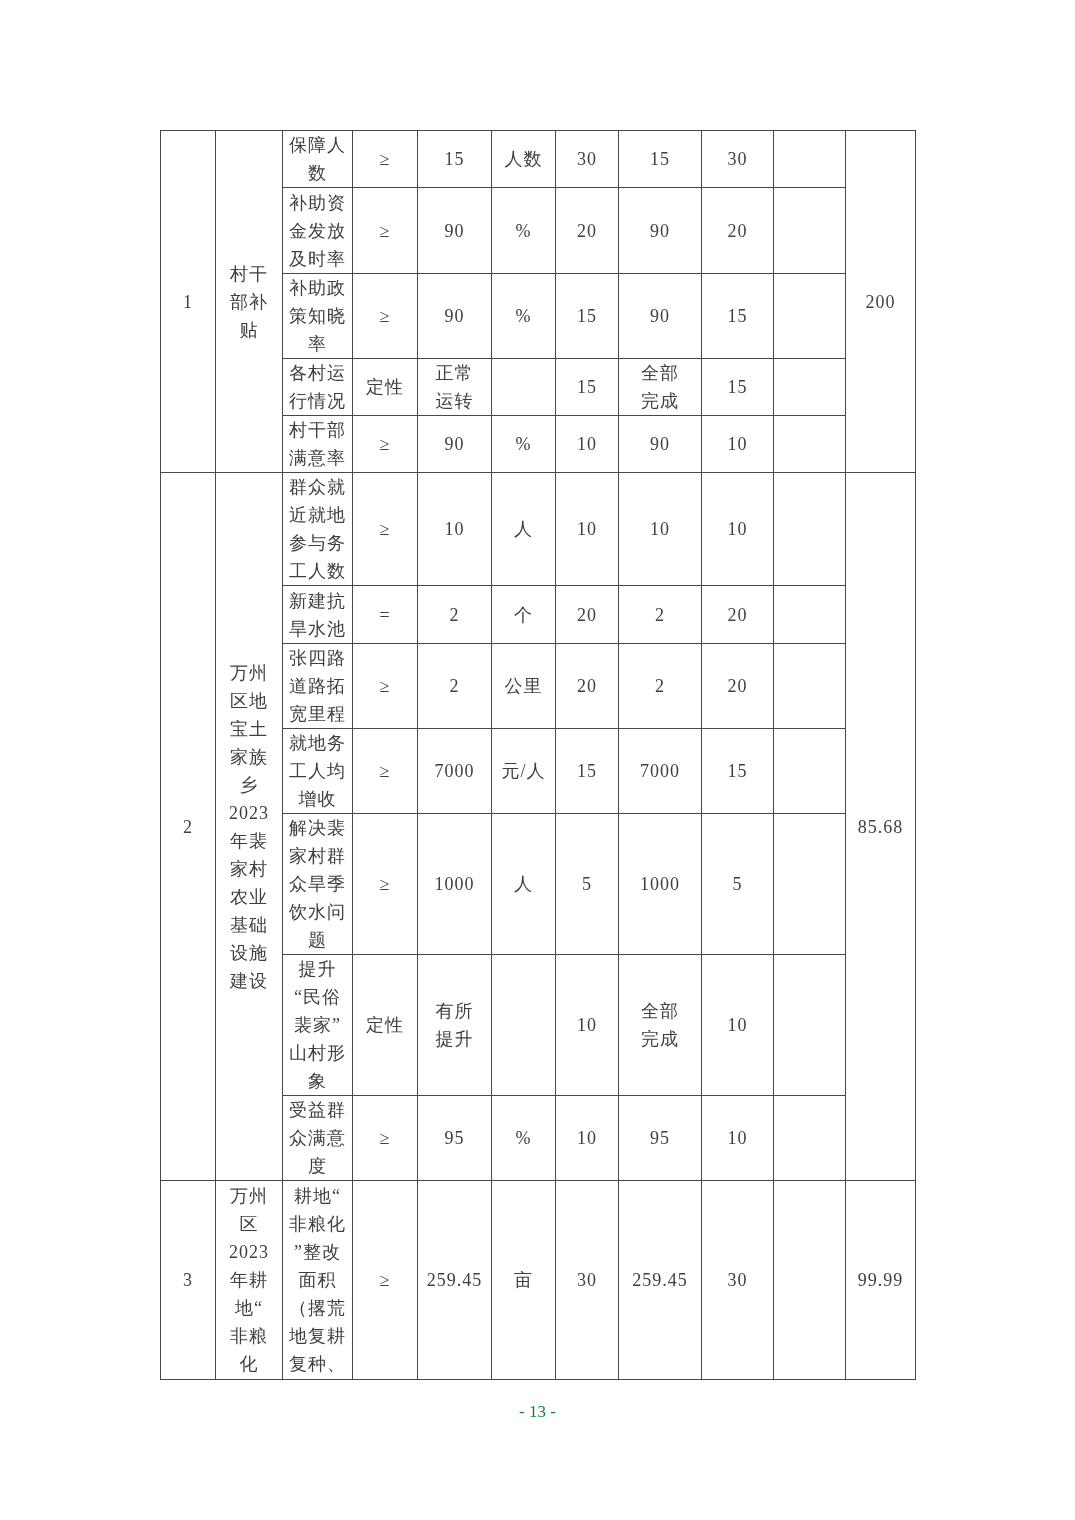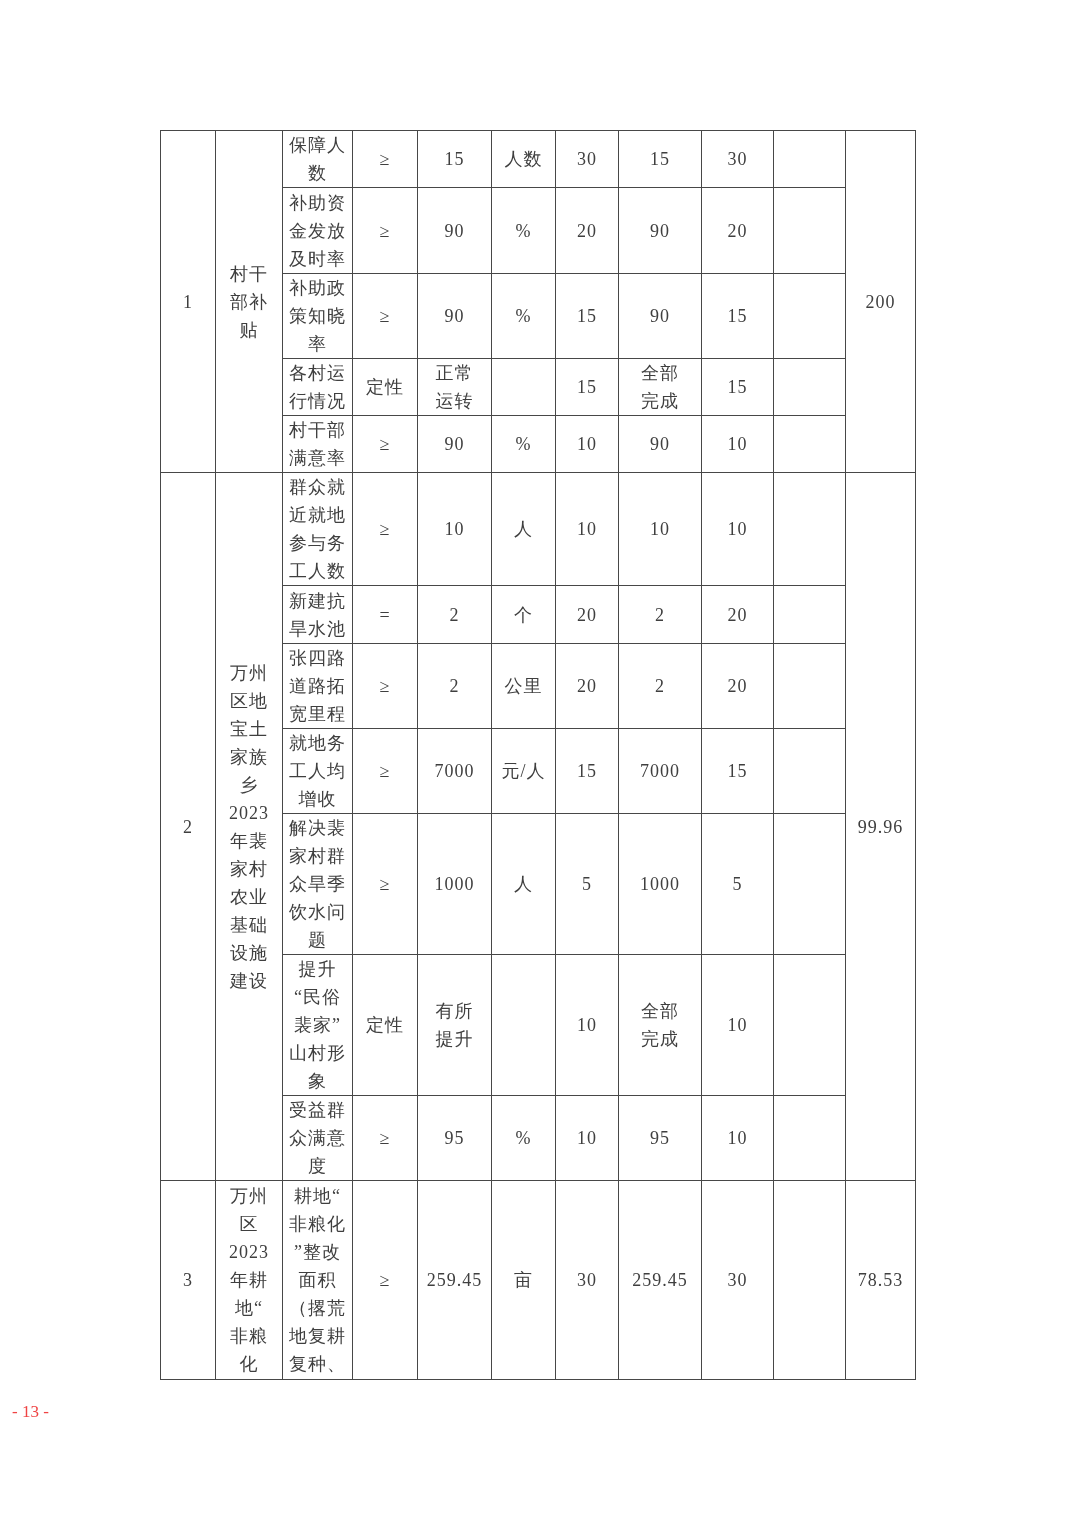--- a/index.html
+++ b/index.html
@@ -38,26 +38,26 @@
   }
   td.c-ind {
     text-align: left;
     padding-left: 9px;
     letter-spacing: 1px;
   }
   td.no-bottom { border-bottom: none; }
   .footer {
     position: absolute;
     top: 1398px;
-    left: 12px;
+    left: 0;
     right: 0;
-    text-align: left;
+    text-align: center;
     font-size: 17px;
     line-height: 28px;
-    color: #ef4444;
+    color: #15803d;
   }
 </style>
 </head>
 <body>
 
 <div class="page">
 
   <table class="perf-table">
     <colgroup>
       <col style="width:55px">
@@ -157,21 +157,21 @@
 近就地
 参与务
 工人数</td>
       <td>≥</td>
       <td>10</td>
       <td>人</td>
       <td>10</td>
       <td>10</td>
       <td>10</td>
       <td></td>
-      <td rowspan="7">99.96</td>
+      <td rowspan="7">85.68</td>
     </tr>
     <tr style="height:58px">
       <td class="c-ind">新建抗
 旱水池</td>
       <td>=</td>
       <td>2</td>
       <td>个</td>
       <td>20</td>
       <td>2</td>
       <td>20</td>
@@ -260,20 +260,20 @@
 （撂荒
 地复耕
 复种、</td>
       <td>≥</td>
       <td>259.45</td>
       <td>亩</td>
       <td>30</td>
       <td>259.45</td>
       <td>30</td>
       <td></td>
-      <td>78.53</td>
+      <td>99.99</td>
     </tr>
   </tbody>
     </table>
 
   <div class="footer">- 13 -</div>
 
 </div>
 
 </body></html>

